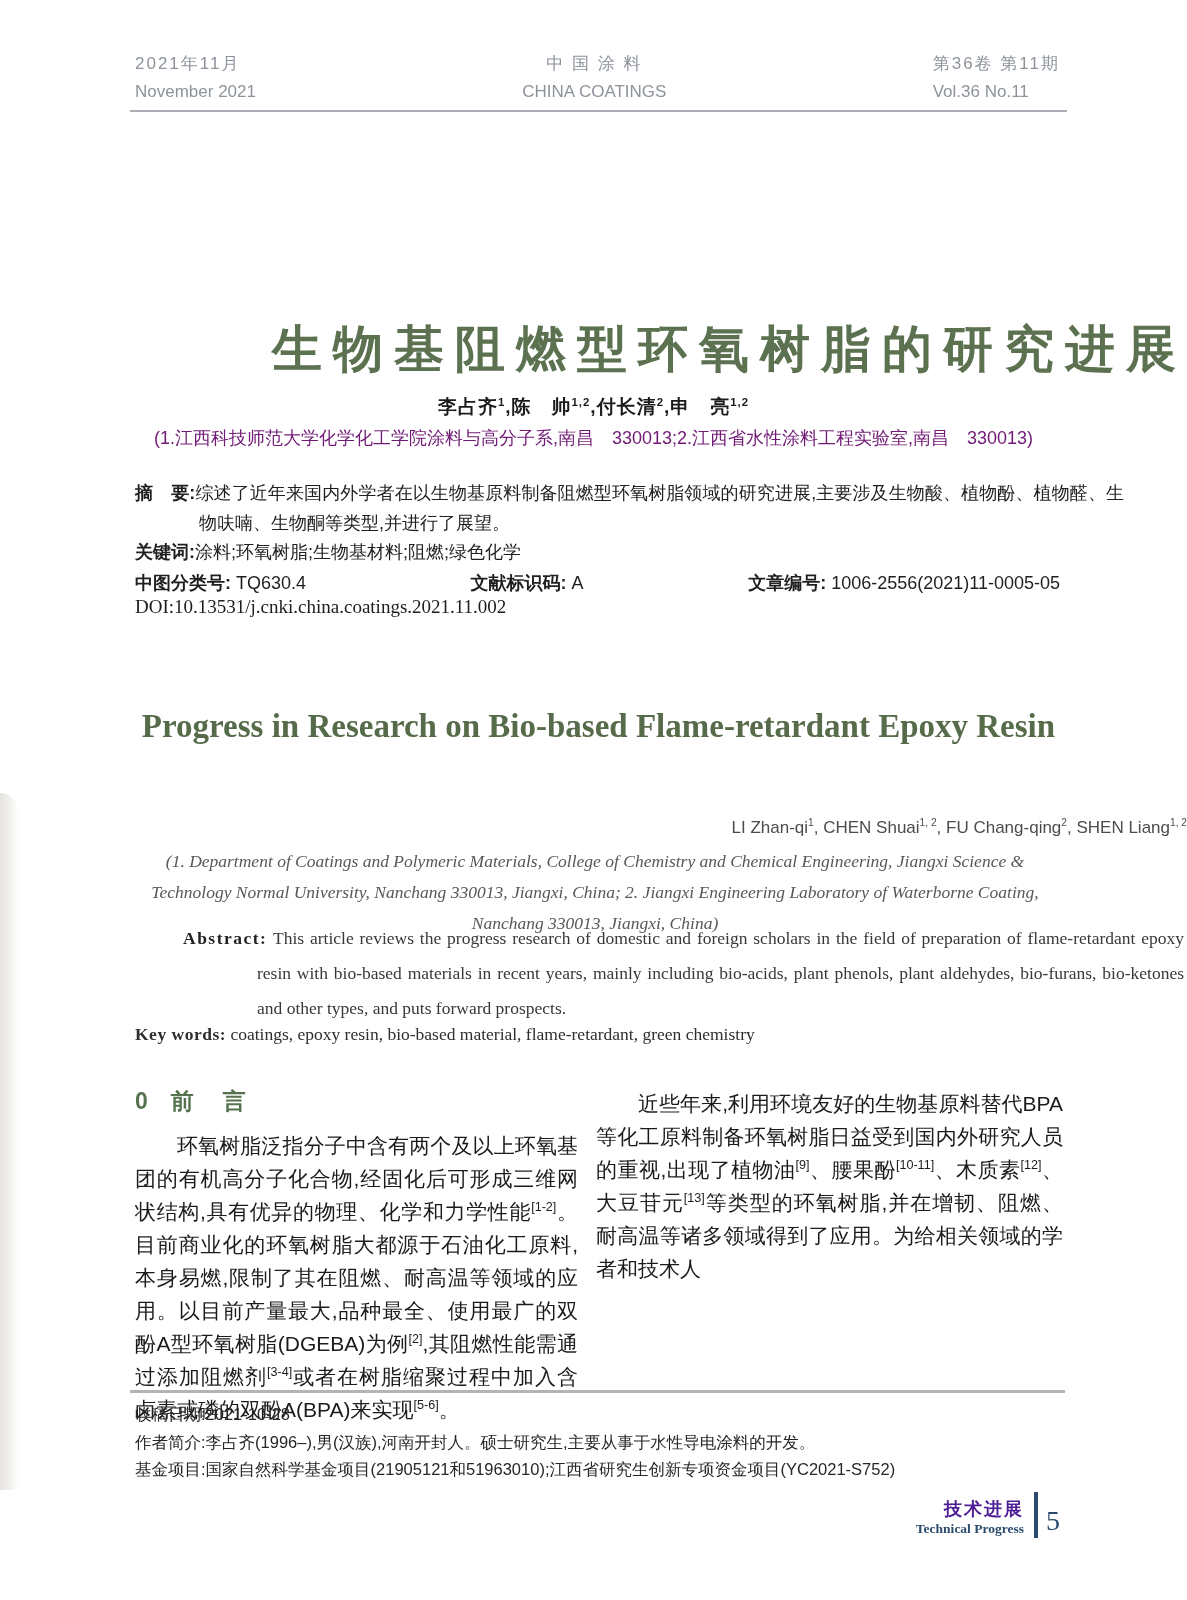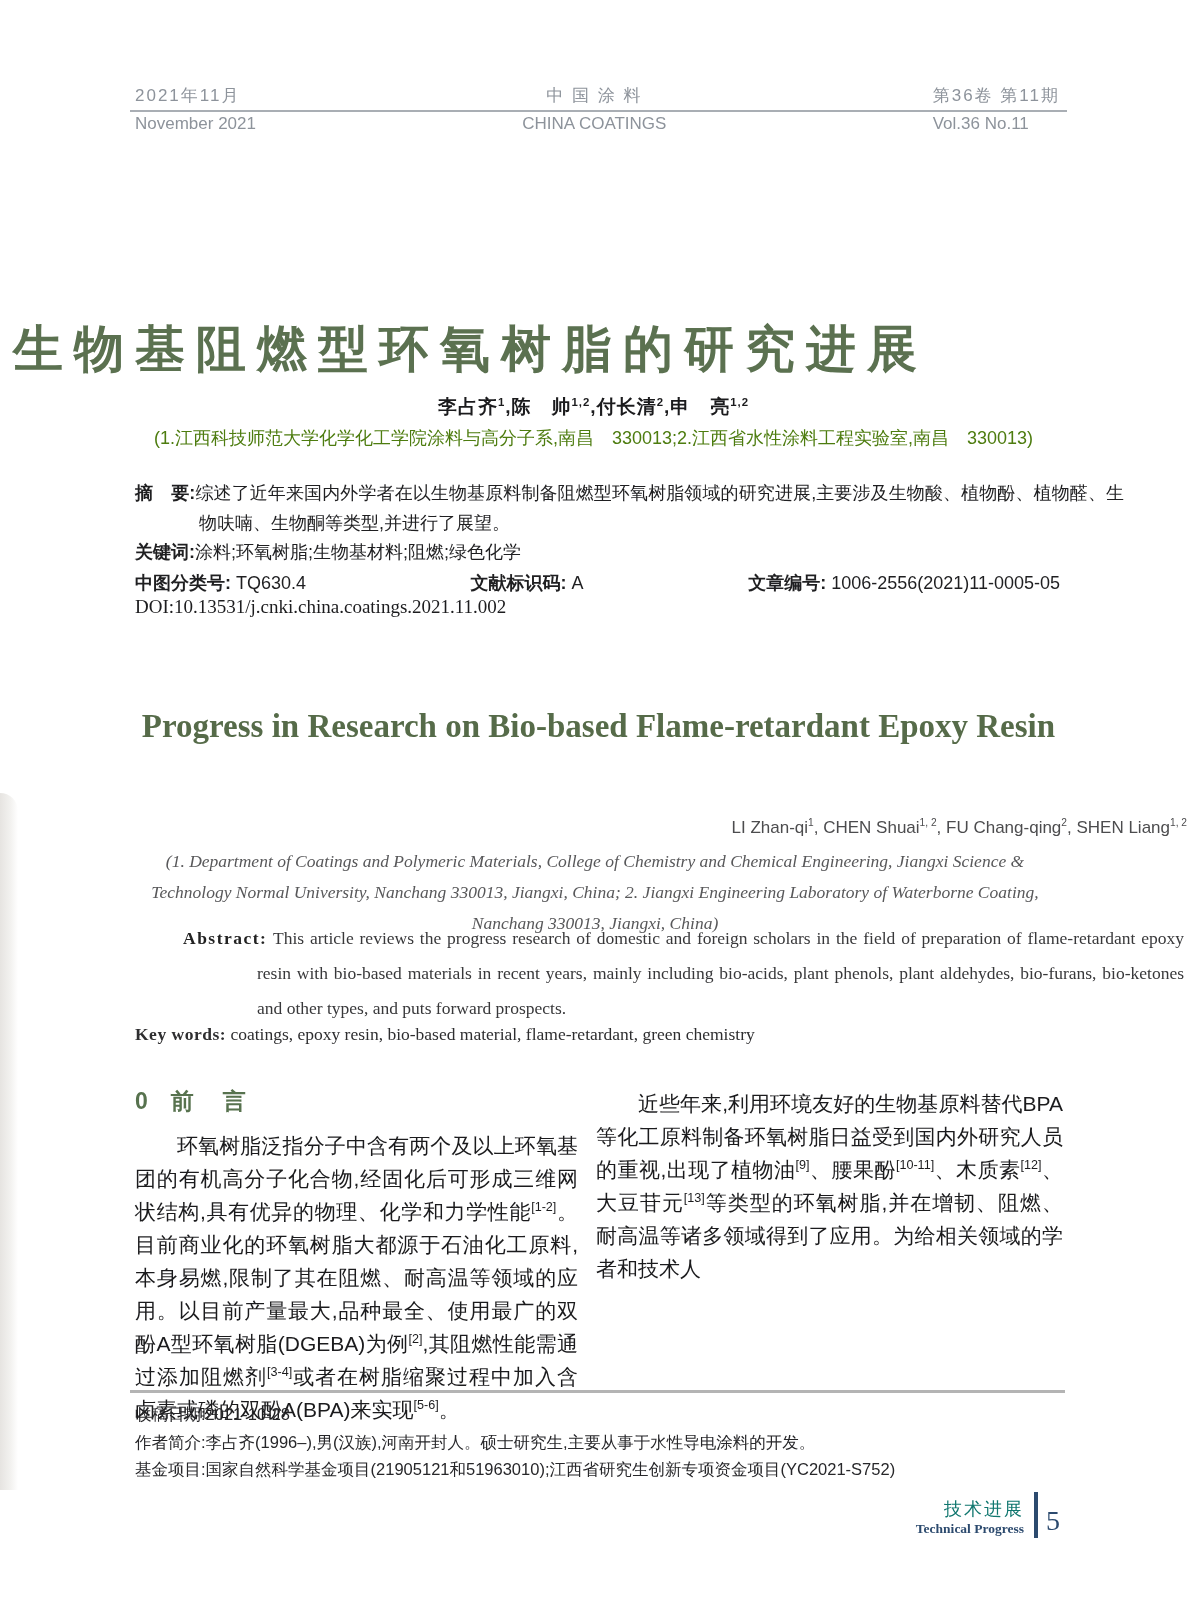--- a/index.html
+++ b/index.html
@@ -19,33 +19,33 @@
   }
 
   
   .header {
     position:absolute; top:50px; left:135px; right:127px;
     display:flex; justify-content:space-between;
     color:#8d939b; font-size:17px; line-height:28px;
   }
   .h-col.center { text-align:center; }
   .h-col.right  { text-align:left; }
-  .h-cn { letter-spacing:2px;margin-top:32px; }
+  .h-cn { letter-spacing:2px; }
   .rule-top { position:absolute; top:110px; left:130px; right:120px; height:2px; background:#a9aeb4; }
 
   
   .cn-title {
-    position:absolute; top:316px; left:0; right:0; margin:0; text-align:left;
+    position:absolute; top:316px; left:0; right:0; margin:0; text-align:right;
     font-size:50px; font-weight:bold; letter-spacing:11px; color:#5b7150;padding-left:13px;
   }
   .authors-cn {
     position:absolute; top:394px; left:0; right:0; text-align:center;
     font-size:19px; font-weight:bold; letter-spacing:1px; color:#1b1b1d;
   }
-  .affil-cn { position:absolute; top:426px; left:0; right:0; text-align:center; font-size:18px; color:#4d7c0f; }
+  .affil-cn { position:absolute; top:426px; left:0; right:0; text-align:center; font-size:18px; color:#701a75; }
 
   .abstract-cn {
     position:absolute; top:478px; left:135px; width:925px;
     font-size:18px; line-height:30px; text-align:justify;
     padding-left:64px; text-indent:-64px; color:#1f1f21;
   }
   .keywords-cn { position:absolute; top:540px; left:135px; width:925px; font-size:18px; color:#1f1f21; }
   .label-cn { font-weight:bold; }
 
   .meta-row {
@@ -83,21 +83,21 @@
   .para { margin:0; }
   .para.indent { text-indent:2em; }
 
   
   .fn-rule { position:absolute; top:1390px; left:130px; right:122px; height:3px; background:#b4b4b4; }
   .footnotes { position:absolute; top:1401px; left:135px; width:930px; font-size:16.5px; line-height:27.5px; color:#27272a; }
 
   
   .page-footer { position:absolute; top:1492px; right:127px; display:flex; align-items:flex-end; }
   .pf-text { text-align:right; }
-  .pf-cn { font-size:18px; font-weight:normal; color:#0f766e; letter-spacing:2px; line-height:21px; }
+  .pf-cn { font-size:18px; font-weight:bold; color:#4c1d95; letter-spacing:2px; line-height:21px; }
   .pf-en { font-size:13.5px; color:#2c4a6e; font-weight:bold; line-height:18px; }
   .pf-bar { width:4px; height:46px; background:#2c4a6e; margin:0 8px 0 10px; }
   .pf-num { font-size:28px; color:#2c4a6e; line-height:30px; margin-bottom:2px; }
 </style>
 </head>
 <body>
 
 <div class="page">
 
   <div class="edge-shadow"></div>

